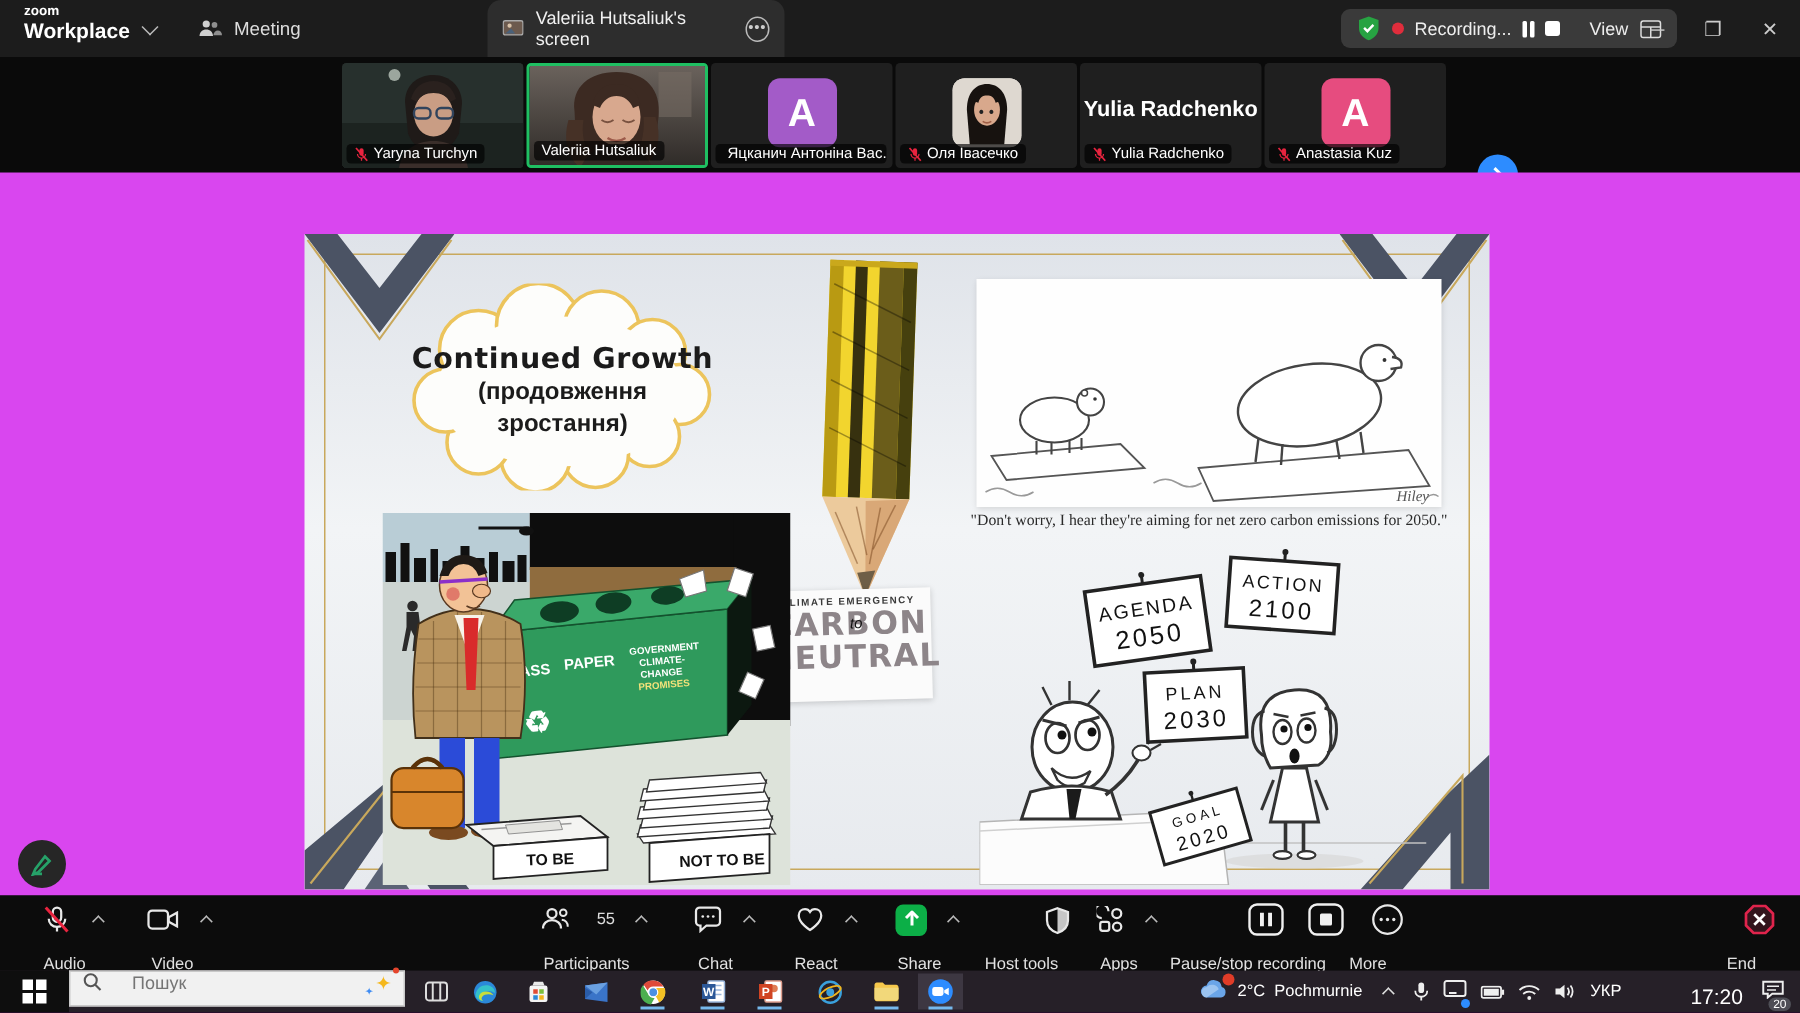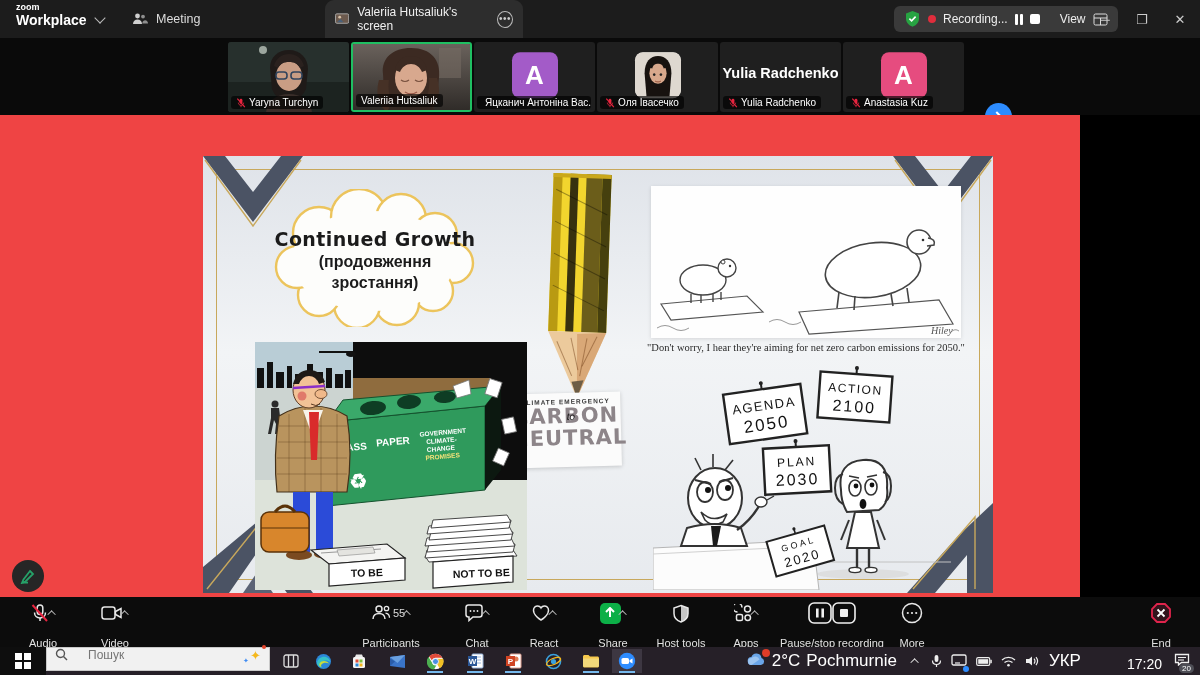--- a/index.html
+++ b/index.html
@@ -38,21 +38,21 @@
   .avatar-sq { position:absolute; left:50%; top:50%; transform:translate(-50%,-54%);
                width:46px; height:46px; border-radius:8px; color:#fff; font-size:26px; font-weight:bold;
                display:flex; align-items:center; justify-content:center; }
   .tile-name { position:absolute; inset:0; display:flex; align-items:center; justify-content:center;
                color:#fff; font-size:14.5px; font-weight:bold; padding-bottom:8px; }
   .next-btn { position:absolute; left:985px; top:65px; width:27px; height:27px; border-radius:50%;
               background:#2d8cff; display:flex; align-items:center; justify-content:center; }
   .next-btn span { width:8px; height:8px; border-right:2px solid #fff; border-top:2px solid #fff;
                    transform:rotate(45deg); margin-left:-3px; }
   
-  .main { position:absolute; top:115px; left:0; width:1080px; height:482px; background:#ef4444; }
+  .main { position:absolute; top:115px; left:0; width:1200px; height:482px; background:#d946ef; }
   .slide { position:absolute; left:203px; top:41px; width:790px; height:437px;
            background:linear-gradient(180deg,#dfe3e9 0%,#f2f4f6 45%,#e7eaee 100%); }
   .goldframe { position:absolute; inset:13px; border:1px solid #c8a85c; pointer-events:none; }
   .corner { position:absolute; }
   .cloud { position:absolute; left:68px; top:33px; width:208px; height:138px; }
   .cloud-text { position:absolute; inset:0; display:flex; flex-direction:column; align-items:center;
                 justify-content:center; text-align:center; color:#1b1b1b; padding-top:4px; }
   .cloud-text .l1 { font-size:19px; font-weight:bold; letter-spacing:0.4px; font-family:"DejaVu Sans",sans-serif; }
   .cloud-text .l2 { font-size:16px; font-weight:bold; margin-top:3px; }
   .pencil { position:absolute; left:320px; top:14px; width:110px; height:236px; }
@@ -66,21 +66,21 @@
   .carbon .big { font-size:21px; font-weight:bold; color:#8d8589; letter-spacing:1px; line-height:1.05;
                  font-family:"DejaVu Sans",sans-serif; }
   .carbon .to { position:absolute; left:56px; top:18px; font-size:10px; color:#111; font-style:italic; }
   .lcartoon { position:absolute; left:52px; top:186px; width:272px; height:248px; }
   .rcartoon { position:absolute; left:450px; top:206px; width:298px; height:228px; }
   .annot-btn { position:absolute; left:12px; top:445px; width:32px; height:32px; border-radius:50%;
                background:#262626; display:flex; align-items:center; justify-content:center; }
   
   .toolbar { position:absolute; top:597px; left:0; width:1200px; height:50px; background:#0c0c0c; }
   .tb { position:absolute; top:5px; text-align:center; color:#e8e8e8; }
-  .tb .ic { height:22px; display:flex; align-items:center; justify-content:center; gap:0; }
+  .tb .ic { height:22px; display:flex; align-items:center; justify-content:flex-end; gap:16px; }
   .tb .lb { font-size:11px; margin-top:13px; color:#e2e2e2; white-space:nowrap; }
   .chev { display:inline-block; width:6px; height:6px; border-left:1.5px solid #b9b9b9;
           border-top:1.5px solid #b9b9b9; transform:rotate(45deg) translateY(2px); }
   .share-ic { width:21px; height:21px; background:#0caf47; border-radius:5px; display:flex;
               align-items:center; justify-content:center; }
   .cnt { font-size:11px; color:#ddd; margin-left:2px; }
   .endlb { color:#f0f0f0; }
   
   .taskbar { position:absolute; top:647px; left:0; width:1200px; height:28px; background:#262028; }
   .start { position:absolute; left:0; top:0; width:46px; height:28px; background:#0e0e0e;
@@ -91,21 +91,21 @@
             display:flex; align-items:flex-start; padding:0 8px; gap:20px; border:1px solid #c9c9c9; }
   .search input { border:none; outline:none; background:transparent; font-size:12px; width:120px;
                   font-family:"Liberation Sans",sans-serif; color:#333; }
   .sparkle { margin-left:auto; font-size:13px; color:#f5b81c; position:relative; }
   .sparkle .s2 { position:absolute; left:-7px; bottom:-2px; font-size:7px; color:#3f8cf3; }
   .sparkle .s3 { position:absolute; right:-5px; top:-3px; width:4px; height:4px; border-radius:50%; background:#e4452c; }
   .tk-ic { position:absolute; top:2px; width:30px; height:24px; display:flex; align-items:center; justify-content:center; }
   .openline { position:absolute; bottom:0; left:7px; width:16px; height:2px; background:#76b9ed; }
   .zoomtile { background:#3d3742; }
   .tray { position:absolute; right:0; top:0; height:28px; display:flex; align-items:center; color:#fff; }
-  .tray .t { font-size:17px; }
+  .tray .t { font-size:11px; }
   .clock { text-align:right; font-size:14px; line-height:1.2; color:#fff;margin-top:23px; }
   .badge20 { position:absolute; right:-4px; bottom:-3px; background:#4e4e56; color:#fff; font-size:8px;
              border-radius:7px; padding:0 3px; }
 </style>
 </head>
 <body>
 
 <div id="app">
 
   <div class="titlebar">

